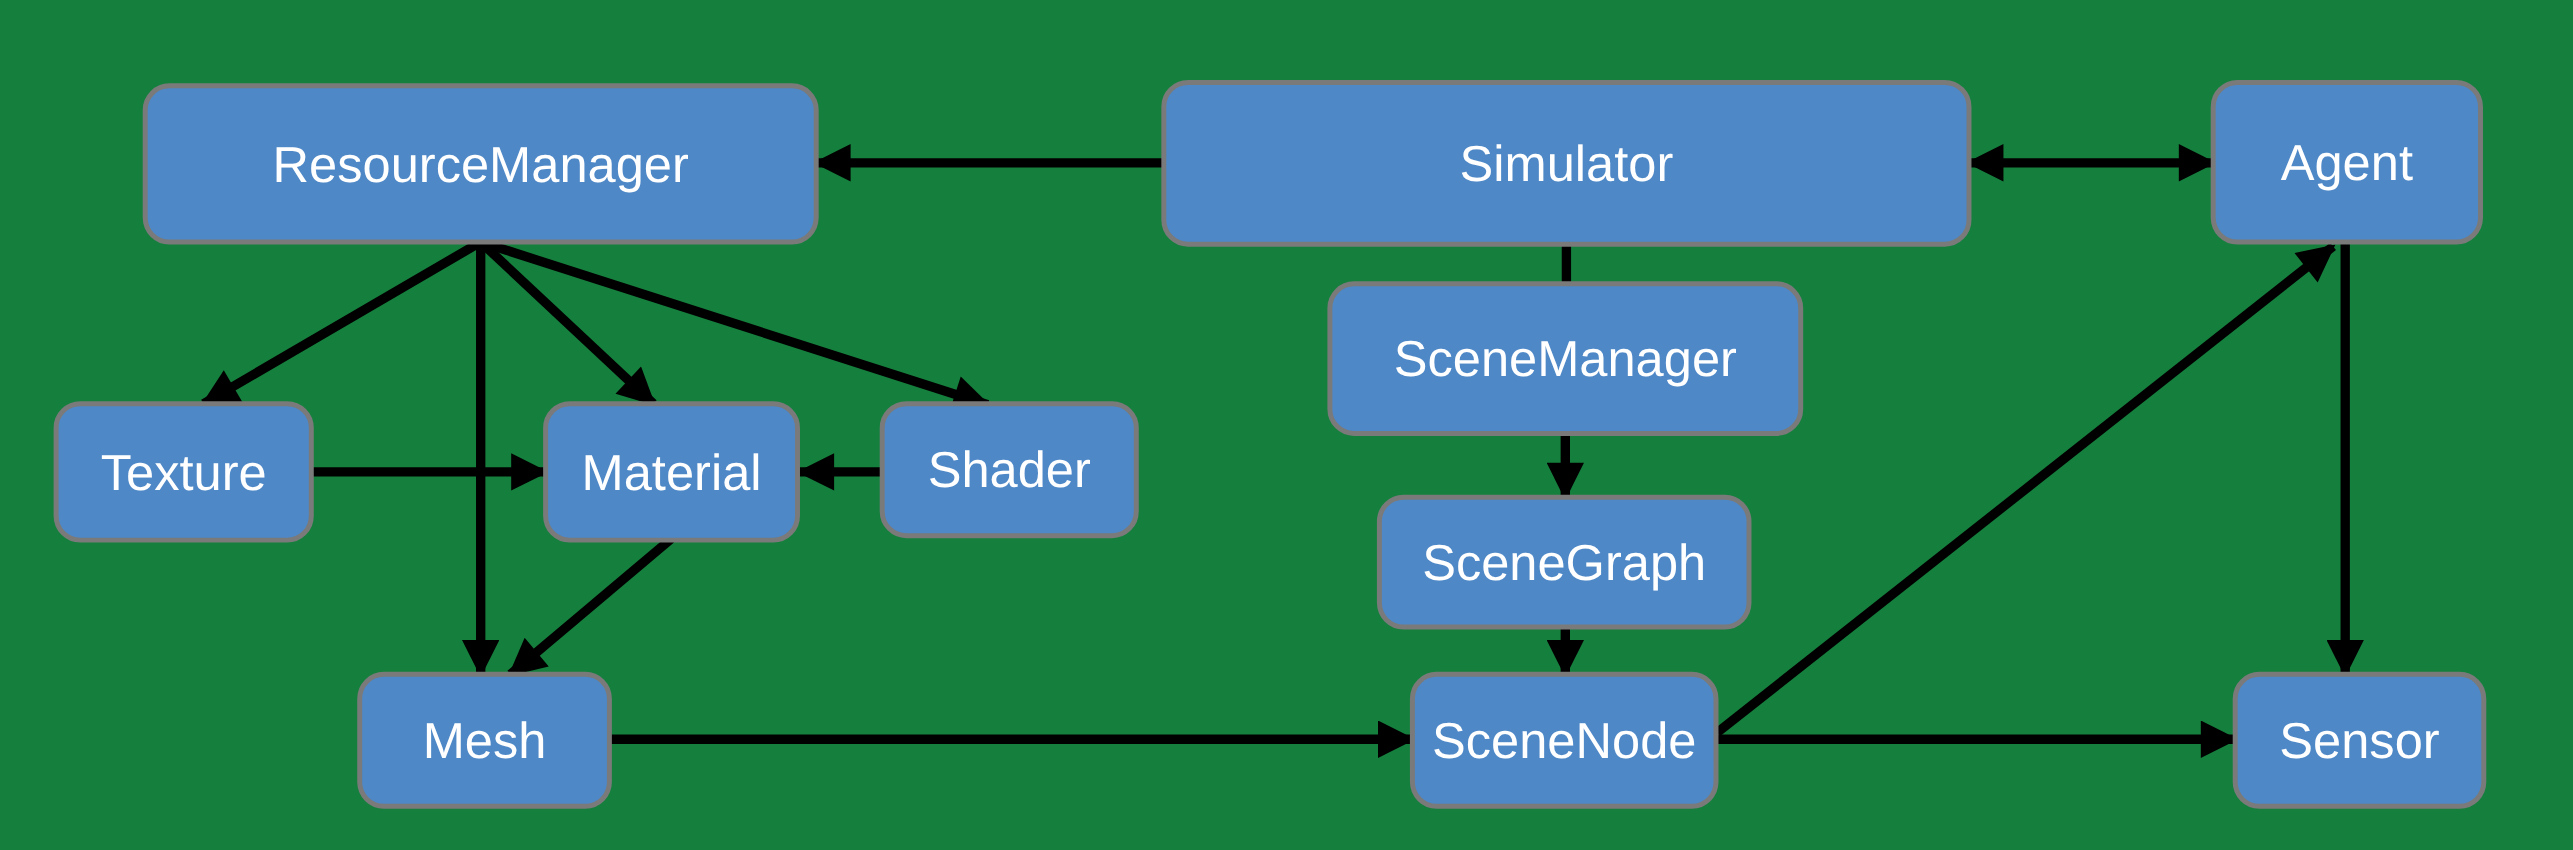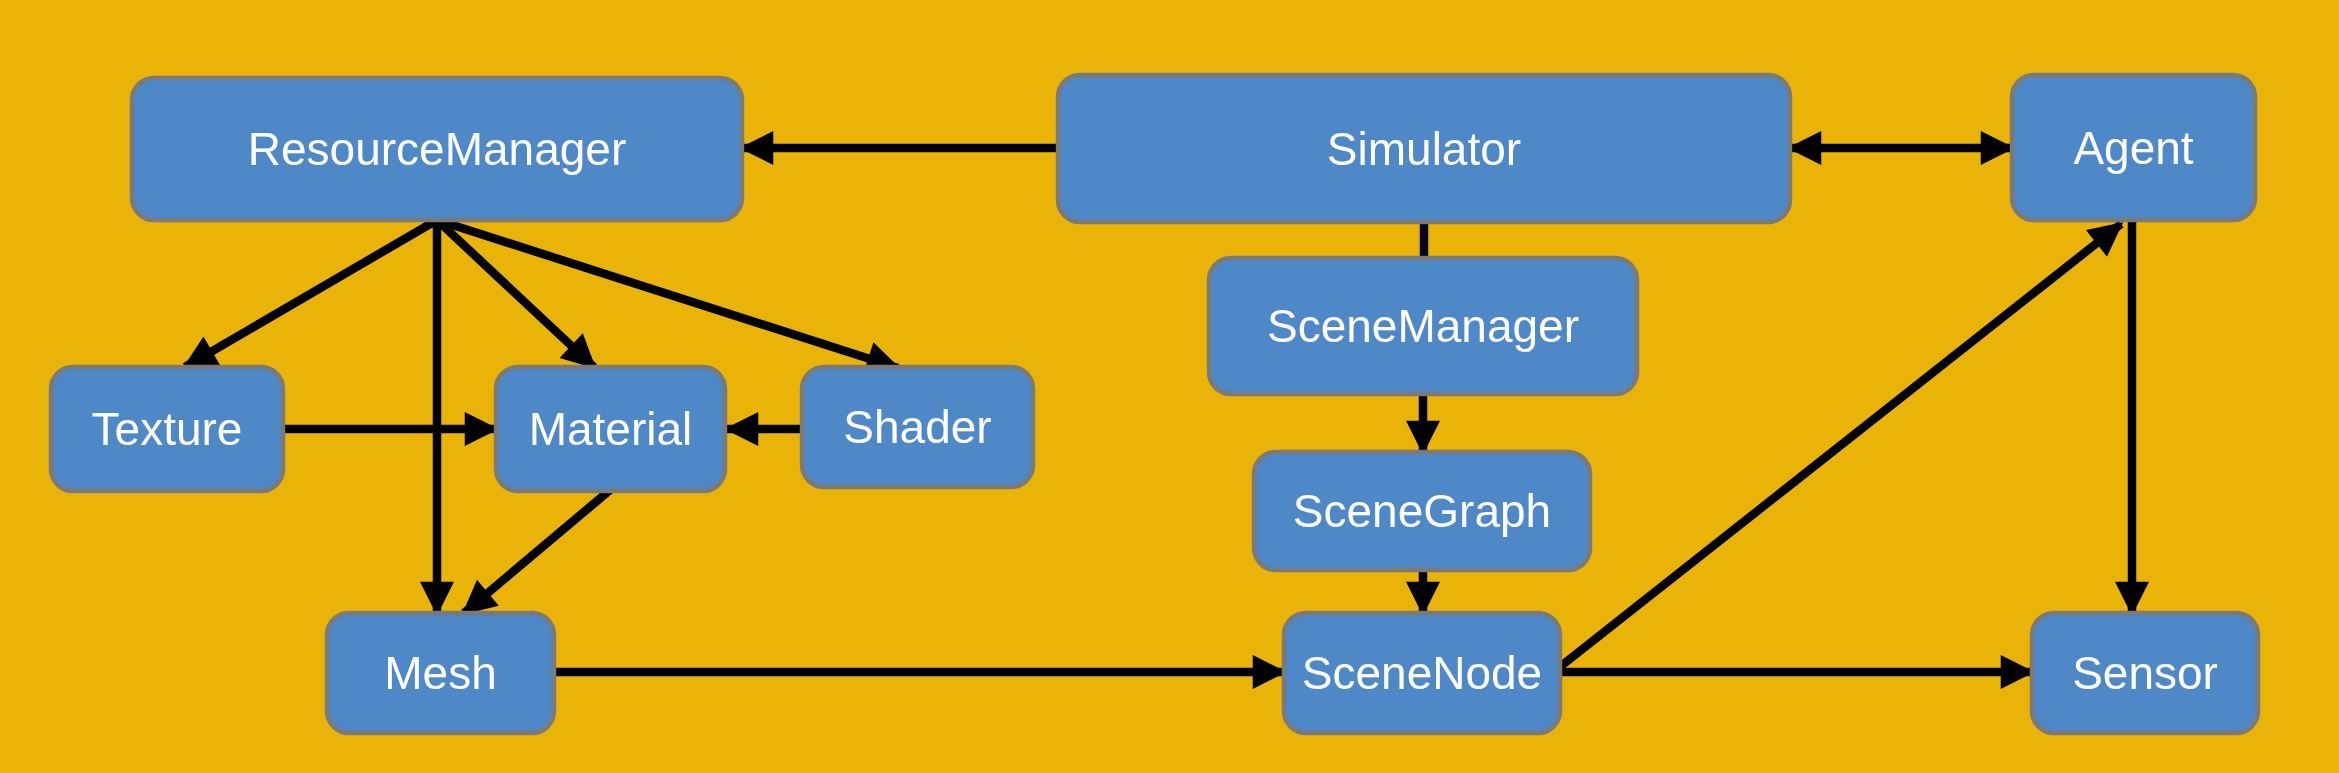--- a/index.html
+++ b/index.html
@@ -4,21 +4,21 @@
 <style>
   html, body {
     margin: 0;
     padding: 0;
     background: #ffffff;
   }
   .stage {
     position: relative;
     width: 2339px;
     height: 773px;
-    background: #eab308;
+    background: #15803d;
     overflow: hidden;
   }
   svg { display: block; }
   .node-rect {
     stroke-linejoin: round;
   }
   .node-label {
     font-family: "Liberation Sans", "DejaVu Sans", sans-serif;
     font-size: 46px;
     font-weight: 400;

